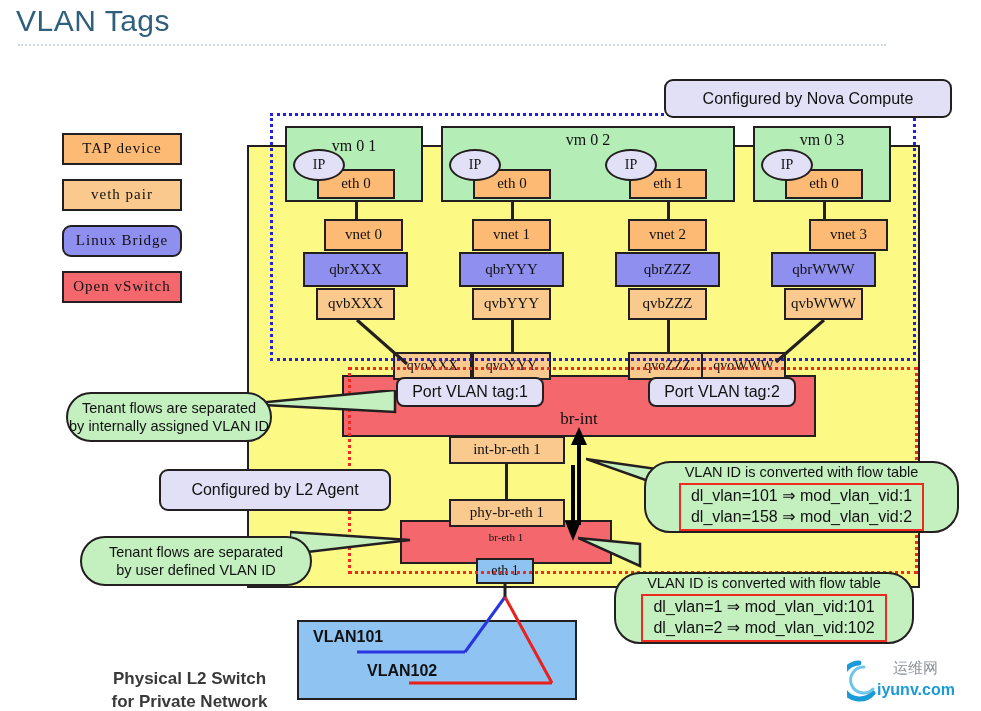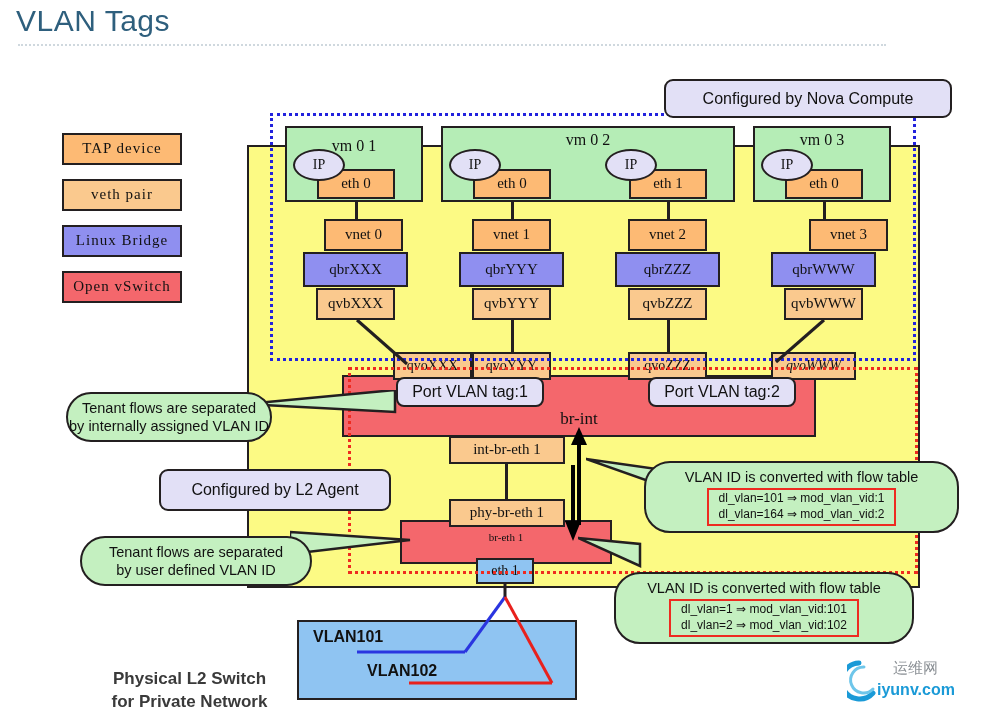--- a/index.html
+++ b/index.html
@@ -65,21 +65,21 @@
              font-family:"Liberation Sans", sans-serif; font-size:14.5px;
              color:#111; display:flex; flex-direction:column;
              align-items:center; justify-content:center; text-align:center;
              line-height:1.25; z-index:12; }
   .note { position:absolute; box-sizing:border-box; border:2.5px solid #231f20;
           border-radius:9px; background:#e2e0f6;
           font-family:"Liberation Sans", sans-serif; font-size:16px; color:#111;
           display:flex; align-items:center; justify-content:center; z-index:12; }
   .flow-rule { box-sizing:border-box; border:2.5px solid #ee2b20;
                padding:1px 10px 2px 10px; margin-top:2px;
-               font-size:12px; line-height:1.3; text-align:center; }
+               font-size:16px; line-height:1.3; text-align:center; }
 
   
   .tag-label { position:absolute; box-sizing:border-box; border:2.5px solid #231f20;
                border-radius:8px; background:#e2e0f6;
                font-family:"Liberation Sans", sans-serif; font-size:16px; color:#111;
                display:flex; align-items:center; justify-content:center; z-index:9; }
 
   
   .arrow { position:absolute; z-index:8; }
 
@@ -102,21 +102,21 @@
 <div id="canvas">
 
   <div class="box c-yellow" style="left:247px; top:145px; width:673px; height:443px; z-index:1;"></div>
 
   <div class="box legend-item c-tap" style="left:62px; top:133px;">
     <span>TAP  device</span>
   </div>
   <div class="box legend-item c-veth" style="left:62px; top:179px;">
     <span>veth  pair</span>
   </div>
-  <div class="box legend-item c-bridge" style="left:62px; top:225px;">
+  <div class="box legend-item c-bridge" style="left:62px; top:225px;border-radius:9px;">
     <span>Linux  Bridge</span>
   </div>
   <div class="box legend-item c-ovs" style="left:62px; top:271px;">
     <span>Open  vSwitch</span>
   </div>
 
   <div class="note" style="left:664px; top:79px; width:288px; height:39px;">
     <span>Configured by Nova Compute</span>
   </div>
 
@@ -208,21 +208,21 @@
   </div>
   <div class="box c-bridge dev" style="left:771px; top:252px; width:105px; height:35px; z-index:3;">
     <span>qbrWWW</span>
   </div>
   <div class="box c-veth dev" style="left:784px; top:288px; width:79px; height:32px; z-index:3;">
     <span>qvbWWW</span>
   </div>
   <svg class="arrow" style="left:774px; top:318px; width:52px; height:48px;">
     <line x1="50" y1="2" x2="2" y2="44" stroke="#231f20" stroke-width="3"></line>
   </svg>
-  <div class="box c-veth small" style="left:771px; top:352px; width:85px; height:28px; z-index:6;font-style:italic;">
+  <div class="box c-veth small" style="left:701px; top:352px; width:85px; height:28px; z-index:6;">
     <span>qvoWWW</span>
   </div>
 
   <div class="box c-ovs" style="left:342px; top:375px; width:474px; height:62px; z-index:4;"></div>
   <div class="vm-title" style="left:342px; top:409px; width:474px; text-align:center; font-size:17px; z-index:8;">br-int</div>
 
   <div class="tag-label" style="left:396px; top:377px; width:148px; height:30px;">
     <span>Port VLAN tag:1</span>
   </div>
   <div class="tag-label" style="left:648px; top:377px; width:148px; height:30px;">
@@ -276,21 +276,21 @@
     <span>by user defined VLAN ID</span>
   </div>
 
   <svg class="arrow" style="left:586px; top:455px; width:90px; height:38px;">
     <polygon points="0,4 85,16 85,34" fill="#c4f0c0" stroke="#231f20" stroke-width="2.5"></polygon>
   </svg>
   <div class="callout" style="left:644px; top:461px; width:315px; height:72px;">
     <span>VLAN ID is converted with flow table</span>
     <div class="flow-rule">
       <div>dl_vlan=101 ⇒ mod_vlan_vid:1</div>
-      <div>dl_vlan=164 ⇒ mod_vlan_vid:2</div>
+      <div>dl_vlan=158 ⇒ mod_vlan_vid:2</div>
     </div>
   </div>
 
   <svg class="arrow" style="left:578px; top:528px; width:70px; height:44px;">
     <polygon points="0,10 62,38 62,16" fill="#c4f0c0" stroke="#231f20" stroke-width="2.5"></polygon>
   </svg>
   <div class="callout" style="left:614px; top:572px; width:300px; height:72px;">
     <span>VLAN ID is converted with flow table</span>
     <div class="flow-rule">
       <div>dl_vlan=1 ⇒ mod_vlan_vid:101</div>

